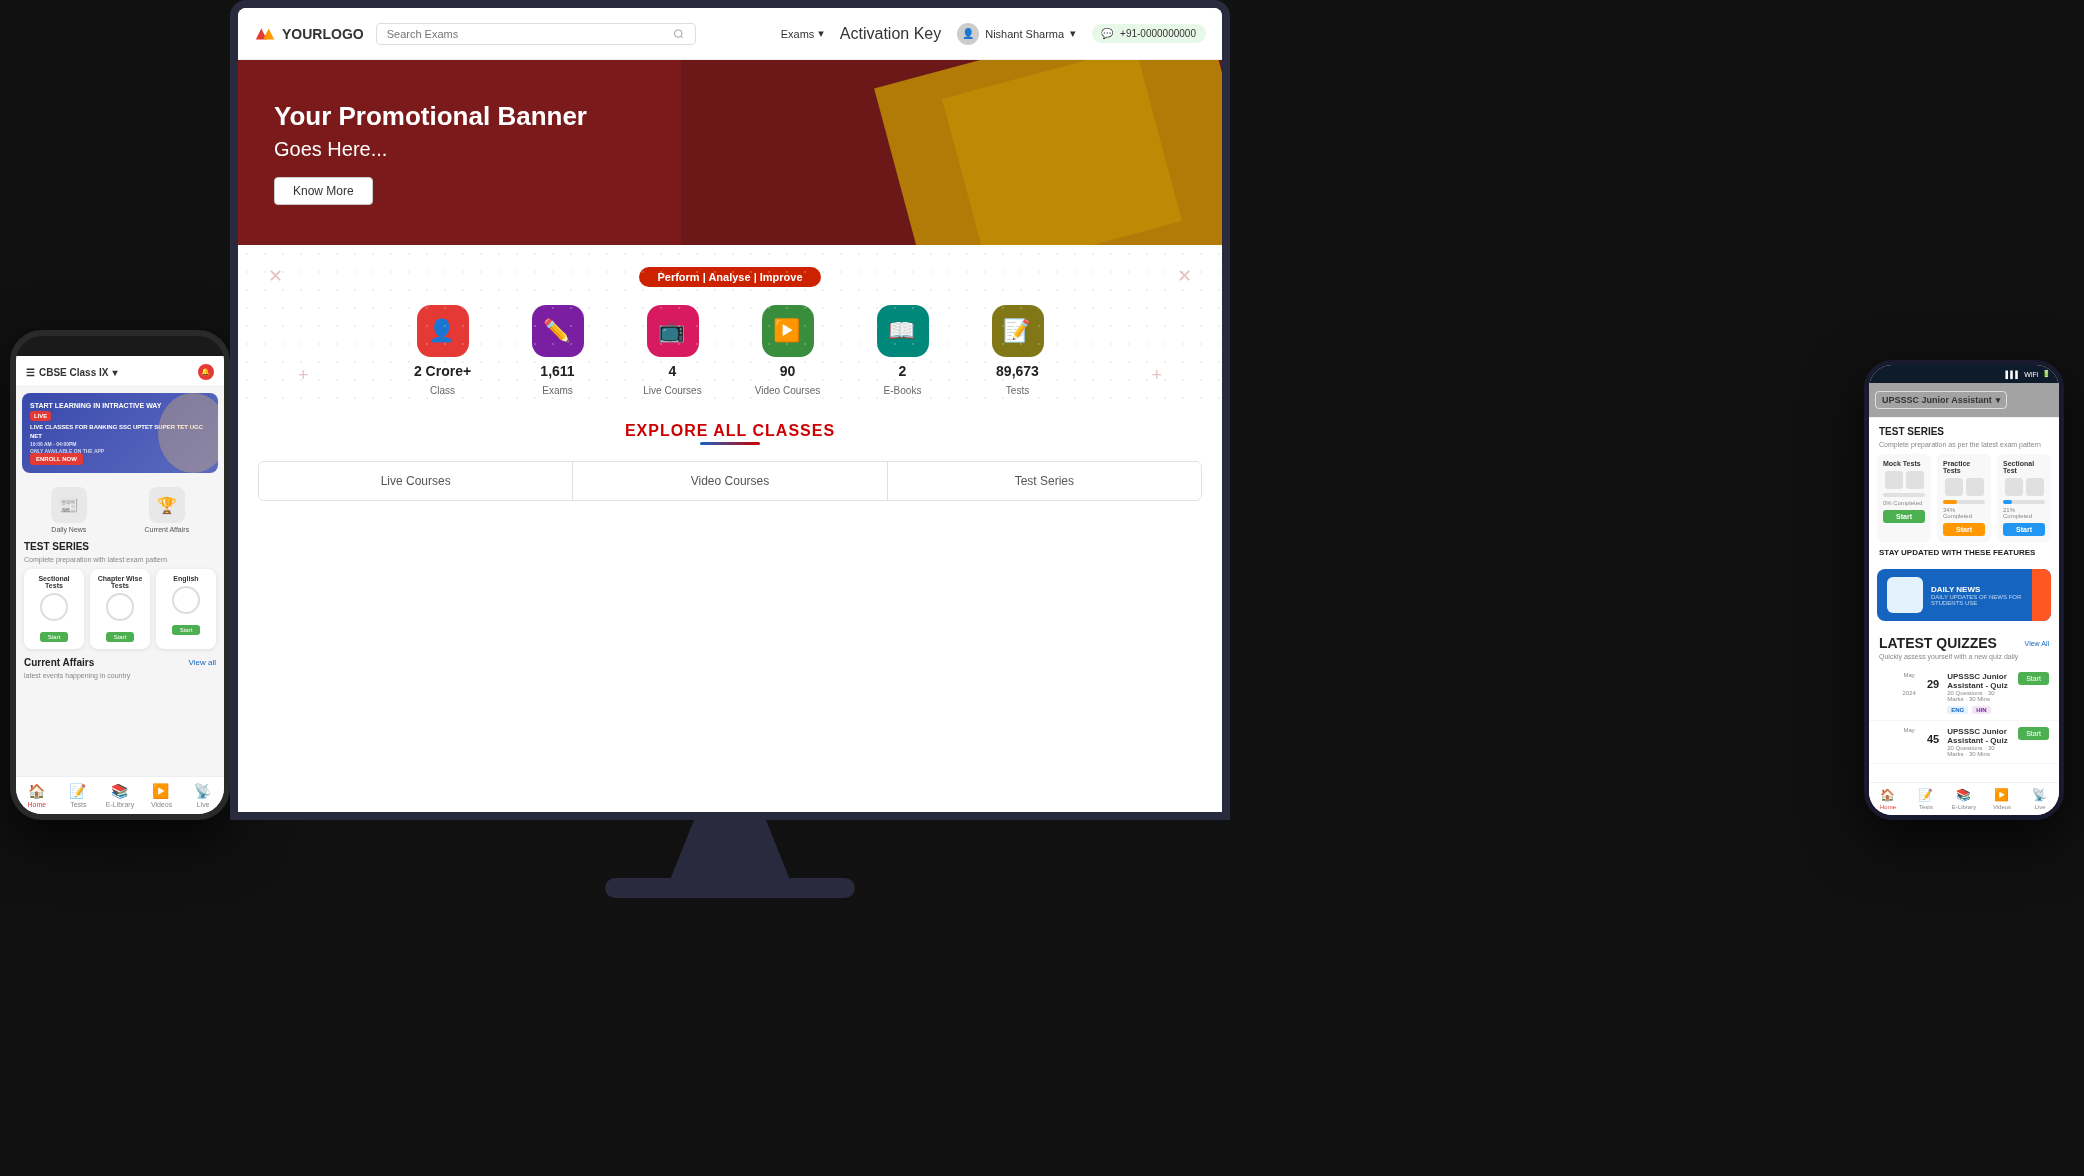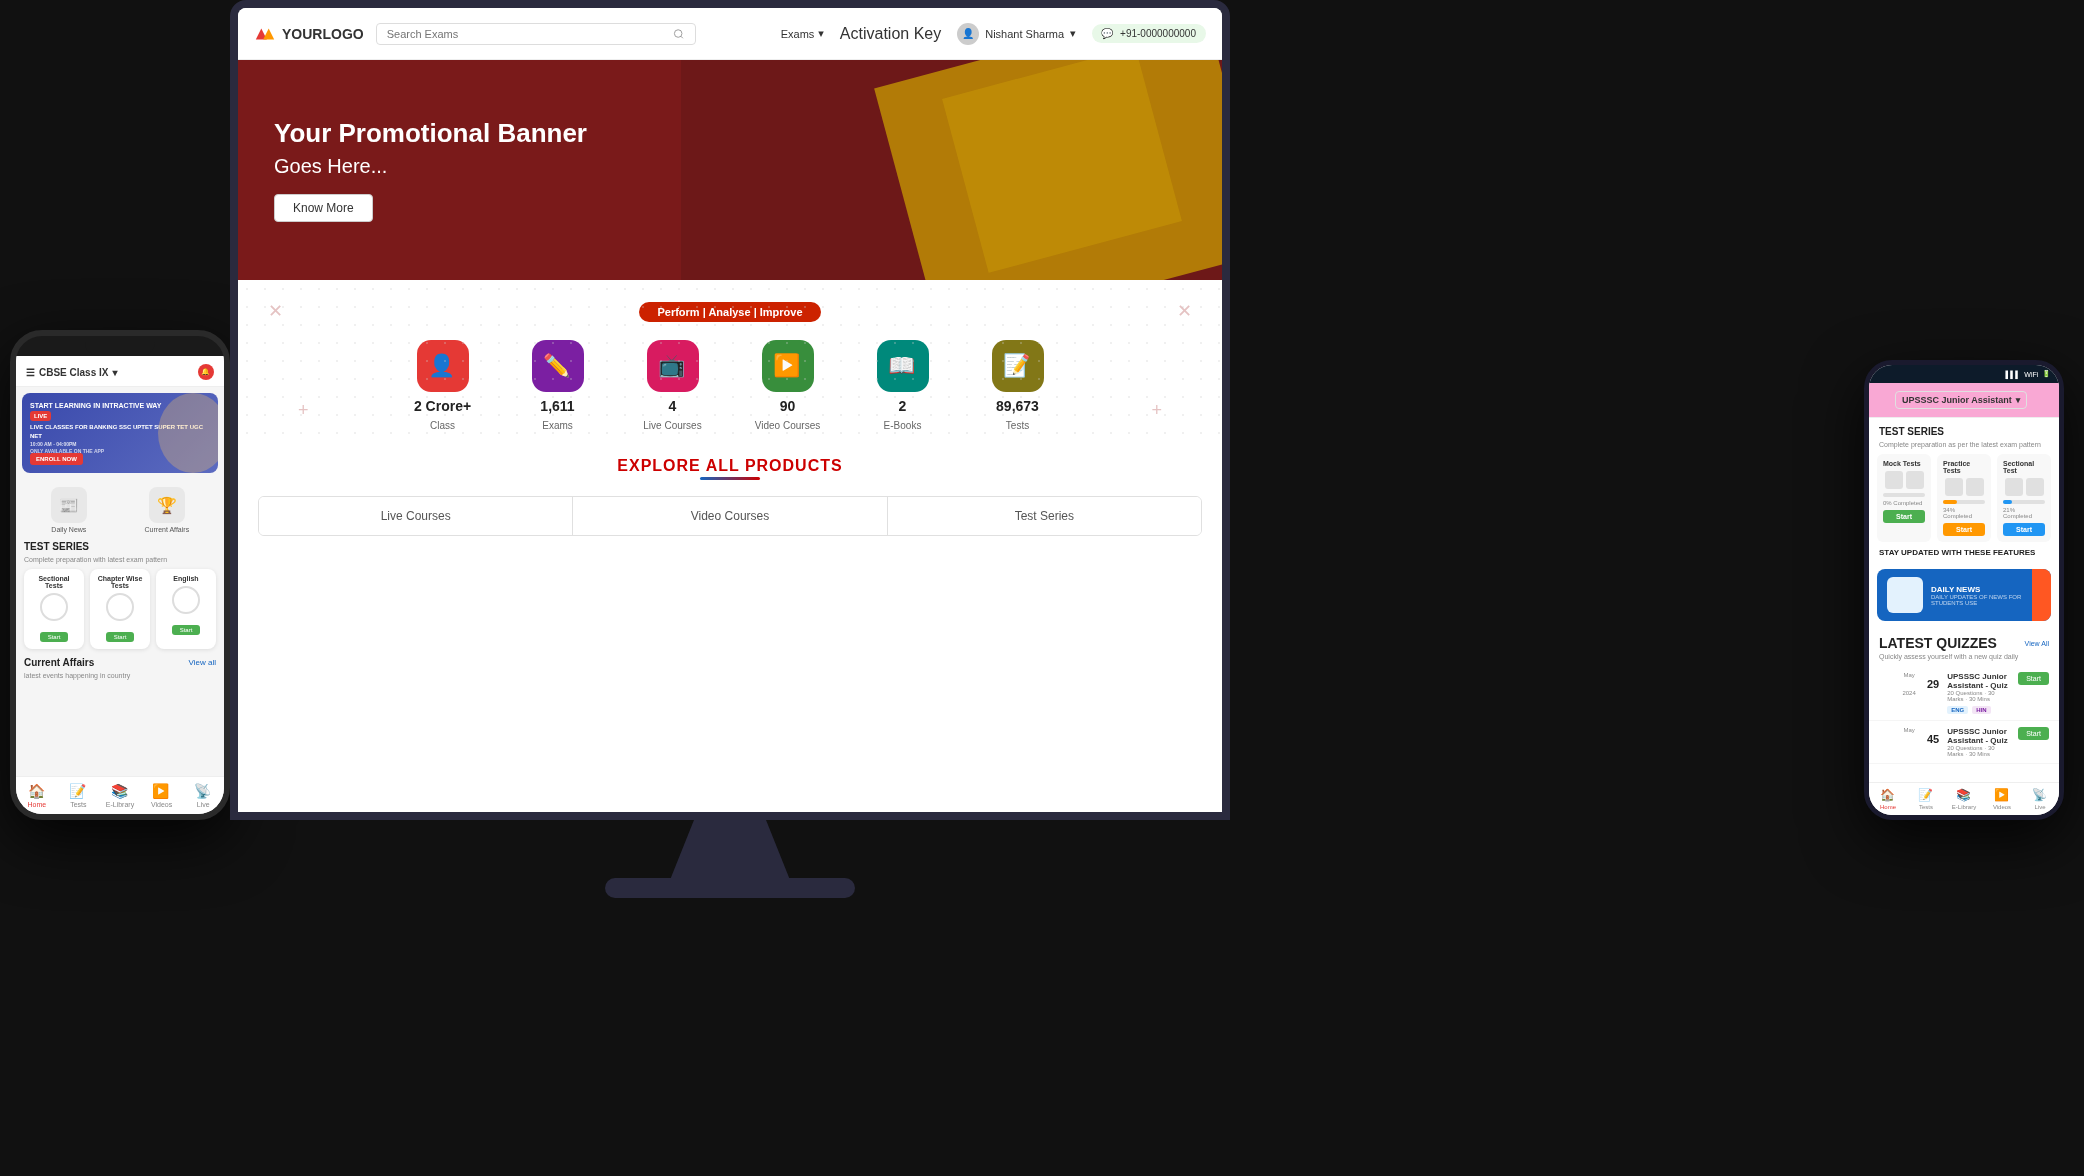--- a/index.html
+++ b/index.html
@@ -143,21 +143,21 @@
       display: flex;
       align-items: center;
       justify-content: center;
       font-size: 10px;
       color: #666;
     }
 
     
     .banner {
       background: #7a1a1a;
-      height: 220px;
+      height: 185px;
       position: relative;
       overflow: hidden;
       display: flex;
       align-items: center;
       padding: 24px 36px;
     }
     .banner-text { color: #fff; z-index: 2; position: relative; }
     .banner-title { font-size: 26px; font-weight: 700; margin-bottom: 6px; }
     .banner-sub { font-size: 20px; font-weight: 400; margin-bottom: 16px; }
     .banner-btn {
@@ -517,22 +517,22 @@
       border: 5px solid #1a1a2e;
       overflow: hidden;
       box-shadow: 0 20px 60px rgba(0,0,0,0.8);
     }
     .rph-screen {
       background: #fff;
       height: 100%;
       overflow: hidden;
     }
     .rph-header {
-      background: #f9a8d4;
-      padding: 8px 26px;
+      background: #a3a3a3;
+      padding: 8px 6px;
       display: flex;
       align-items: center;
       justify-content: space-between;
       border-bottom: 1px solid #eee;
     }
     .rph-dropdown {
       display: flex;
       align-items: center;
       gap: 4px;
       font-size: 9px;
@@ -901,21 +901,21 @@
       <span style="font-size:22px">📝</span>
     </div>
     <div class="stat-number">89,673</div>
     <div class="stat-label">Tests</div>
   </div>
             </div>
         </div>
       </div>
 
       <div class="explore-section">
-        <div class="explore-title">EXPLORE ALL PRODUCTS</div>
+        <div class="explore-title">EXPLORE ALL CLASSES</div>
         <div class="explore-underline"></div>
         <div class="product-tabs">
           <div class="tab-item">Live Courses</div>
           <div class="tab-item">Video Courses</div>
           <div class="tab-item">Test Series</div>
         </div>
       </div>
 
     </div>
   </div>

